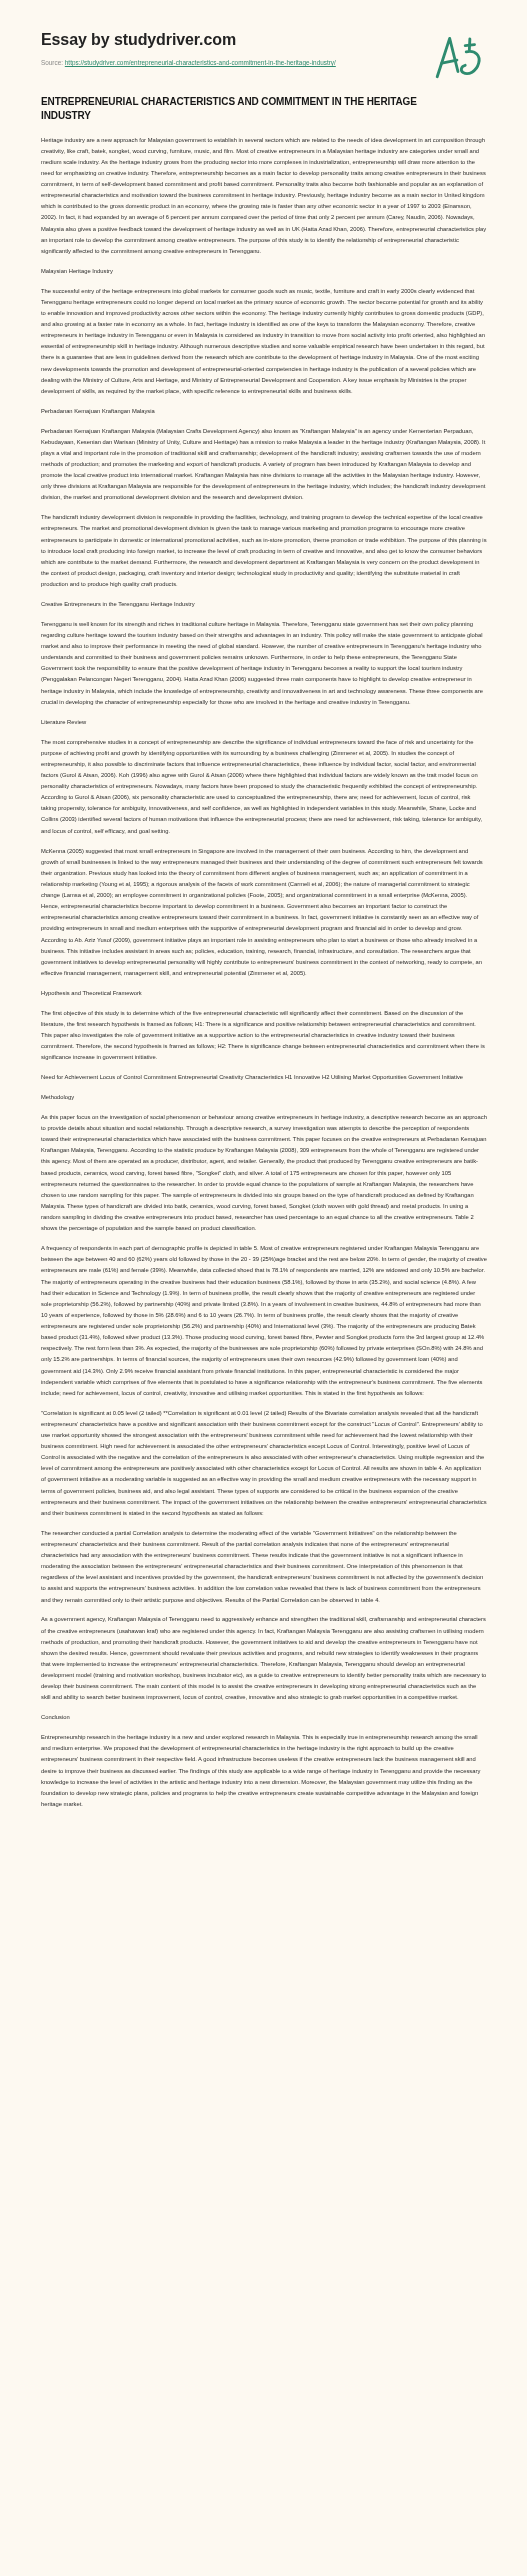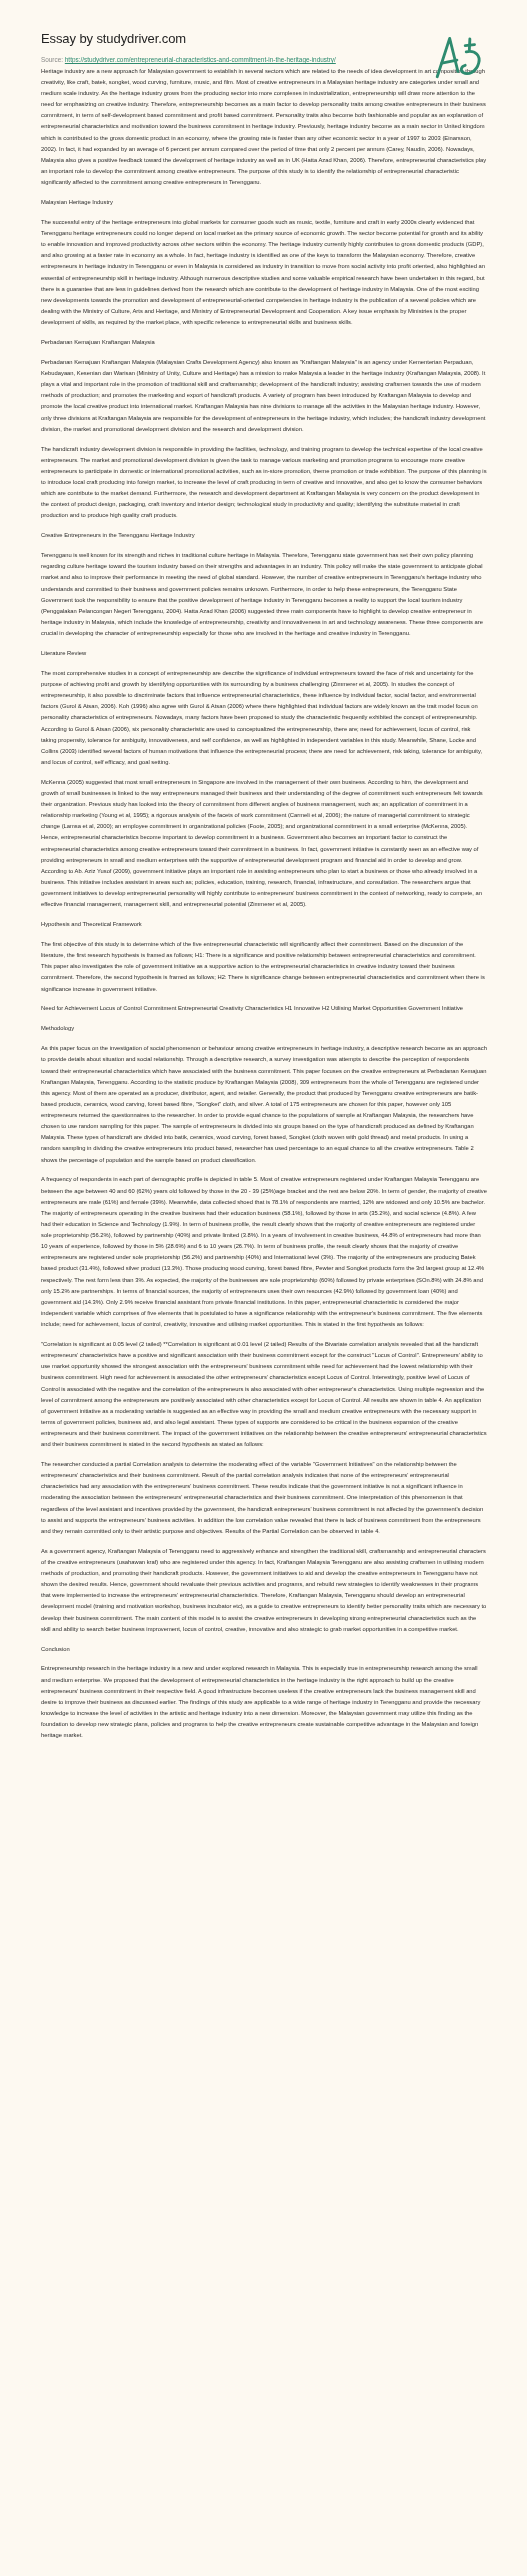--- a/index.html
+++ b/index.html
@@ -19,22 +19,22 @@
     box-sizing: border-box;
     padding: 0 0 20.6px 0;
     background: #fdf9f1;
   }
   .masthead {
     position: relative;
     padding: 31px 41px 0 41px;
     box-sizing: border-box;
   }
   .brand-line {
-    font-size: 13px;
-    font-weight: normal;
+    font-size: 16px;
+    font-weight: bold;
     color: #232323;
     letter-spacing: -0.1px;
     margin: 0 0 9.3px 0;
   }
   .source-line {
     font-size: 6.4px;
     color: #8a8a88;
     line-height: 1.65;
     max-width: 330px;
     margin: 0;
@@ -109,20 +109,21 @@
           <path d="M12 88 L36 14 L52 78"></path>
           <path d="M21 62 L50 56"></path>
           <path d="M66 28 L84 26"></path>
           <path d="M75 15 L74 36"></path>
           <path d="M68 40 C86 36, 96 48, 92 62 C88 78, 72 86, 62 80 C56 76, 58 68, 66 66"></path>
         </g>
       </svg>
     </div>
   </div>
 
+  <h1 class="doc-title">ENTREPRENEURIAL CHARACTERISTICS AND COMMITMENT IN THE HERITAGE INDUSTRY</h1>
 
   <div class="body-wrap">
     <p class="para">Heritage industry are a new approach for Malaysian government to establish in several sectors which are related to the needs of idea development in art composition through creativity, like craft, batek, songket, wood curving, furniture, music, and film. Most of creative entrepreneurs in a Malaysian heritage industry are categories under small and medium scale industry. As the heritage industry grows from the producing sector into more complexes in industrialization, entrepreneurship will draw more attention to the need for emphasizing on creative industry. Therefore, entrepreneurship becomes as a main factor to develop personality traits among creative entrepreneurs in their business commitment, in term of self-development based commitment and profit based commitment. Personality traits also become both fashionable and popular as an explanation of entrepreneurial characteristics and motivation toward the business commitment in heritage industry. Previously, heritage industry become as a main sector in United kingdom which is contributed to the gross domestic product in an economy, where the growing rate is faster than any other economic sector in a year of 1997 to 2003 (Einarsson, 2002). In fact, it had expanded by an average of 6 percent per annum compared over the period of time that only 2 percent per annum (Carey, Naudin, 2006). Nowadays, Malaysia also gives a positive feedback toward the development of heritage industry as well as in UK (Hatta Azad Khan, 2006). Therefore, entrepreneurial characteristics play an important role to develop the commitment among creative entrepreneurs. The purpose of this study is to identify the relationship of entrepreneurial characteristic significantly affected to the commitment among creative entrepreneurs in Terengganu.</p>
     <h2 class="section">Malaysian Heritage Industry</h2>
     <p class="para">The successful entry of the heritage entrepreneurs into global markets for consumer goods such as music, textile, furniture and craft in early 2000s clearly evidenced that Terengganu heritage entrepreneurs could no longer depend on local market as the primary source of economic growth. The sector become potential for growth and its ability to enable innovation and improved productivity across other sectors within the economy. The heritage industry currently highly contributes to gross domestic products (GDP), and also growing at a faster rate in economy as a whole. In fact, heritage industry is identified as one of the keys to transform the Malaysian economy. Therefore, creative entrepreneurs in heritage industry in Terengganu or even in Malaysia is considered as industry in transition to move from social activity into profit oriented, also highlighted an essential of entrepreneurship skill in heritage industry. Although numerous descriptive studies and some valuable empirical research have been undertaken in this regard, but there is a guarantee that are less in guidelines derived from the research which are contribute to the development of heritage industry in Malaysia. One of the most exciting new developments towards the promotion and development of entrepreneurial-oriented competencies in heritage industry is the publication of a several policies which are dealing with the Ministry of Culture, Arts and Heritage, and Ministry of Entrepreneurial Development and Cooperation. A key issue emphasis by Ministries is the proper development of skills, as required by the market place, with specific reference to entrepreneurial skills and business skills.</p>
     <h2 class="section">Perbadanan Kemajuan Kraftangan Malaysia</h2>
     <p class="para">Perbadanan Kemajuan Kraftangan Malaysia (Malaysian Crafts Development Agency) also known as "Kraftangan Malaysia" is an agency under Kementerian Perpaduan, Kebudayaan, Kesenian dan Warisan (Ministry of Unity, Culture and Heritage) has a mission to make Malaysia a leader in the heritage industry (Kraftangan Malaysia, 2008). It plays a vital and important role in the promotion of traditional skill and craftsmanship; development of the handicraft industry; assisting craftsmen towards the use of modern methods of production; and promotes the marketing and export of handicraft products. A variety of program has been introduced by Kraftangan Malaysia to develop and promote the local creative product into international market. Kraftangan Malaysia has nine divisions to manage all the activities in the Malaysian heritage industry. However, only three divisions at Kraftangan Malaysia are responsible for the development of entrepreneurs in the heritage industry, which includes; the handicraft industry development division, the market and promotional development division and the research and development division.</p>
     <p class="para">The handicraft industry development division is responsible in providing the facilities, technology, and training program to develop the technical expertise of the local creative entrepreneurs. The market and promotional development division is given the task to manage various marketing and promotion programs to encourage more creative entrepreneurs to participate in domestic or international promotional activities, such as in-store promotion, theme promotion or trade exhibition. The purpose of this planning is to introduce local craft producing into foreign market, to increase the level of craft producing in term of creative and innovative, and also get to know the consumer behaviors which are contribute to the market demand. Furthermore, the research and development department at Kraftangan Malaysia is very concern on the product development in the context of product design, packaging, craft inventory and interior design; technological study in productivity and quality; identifying the substitute material in craft production and to produce high quality craft products.</p>
     <h2 class="section">Creative Entrepreneurs in the Terengganu Heritage Industry</h2>
     <p class="para">Terengganu is well known for its strength and riches in traditional culture heritage in Malaysia. Therefore, Terengganu state government has set their own policy planning regarding culture heritage toward the tourism industry based on their strengths and advantages in an industry. This policy will make the state government to anticipate global market and also to improve their performance in meeting the need of global standard. However, the number of creative entrepreneurs in Terengganu's heritage industry who understands and committed to their business and government policies remains unknown. Furthermore, in order to help these entrepreneurs, the Terengganu State Government took the responsibility to ensure that the positive development of heritage industry in Terengganu becomes a reality to support the local tourism industry (Penggalakan Pelancongan Negeri Terengganu, 2004). Hatta Azad Khan (2006) suggested three main components have to highlight to develop creative entrepreneur in heritage industry in Malaysia, which include the knowledge of entrepreneurship, creativity and innovativeness in art and technology awareness. These three components are crucial in developing the character of entrepreneurship especially for those who are involved in the heritage and creative industry in Terengganu.</p>

